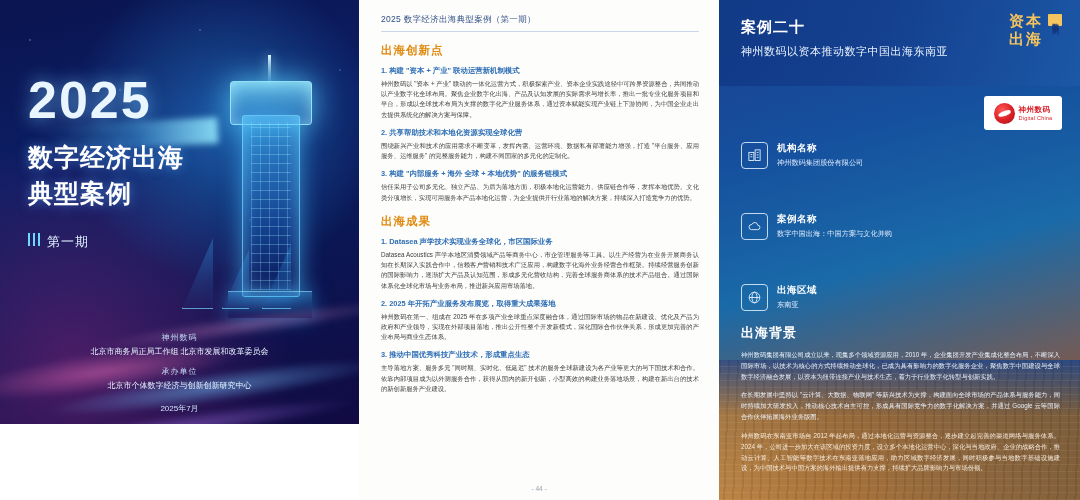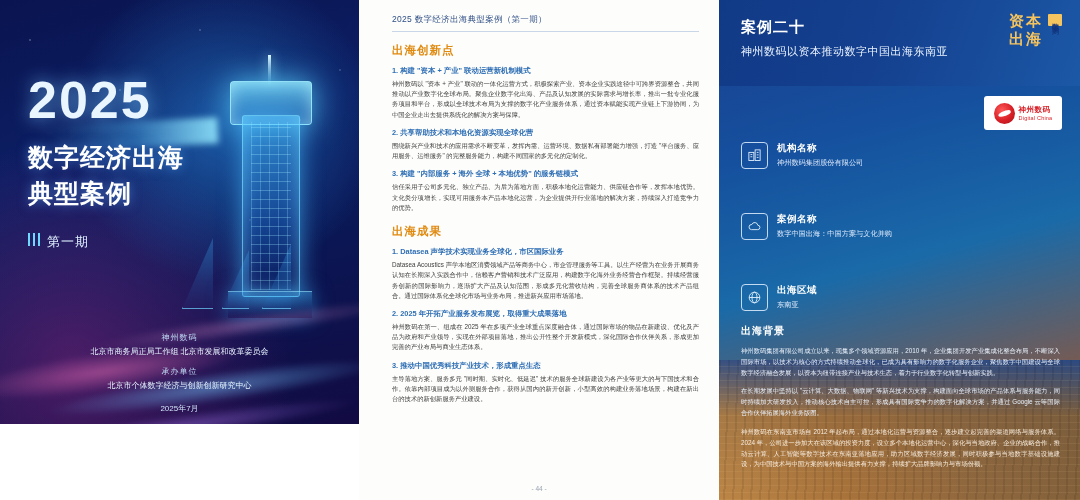--- a/index.html
+++ b/index.html
@@ -192,21 +192,21 @@
   .cf-gap { height: 9px; }
   .cf-date { font-size: 8px; margin-top: 12px; color: #cfe4f8; }
 
   
   .textpage {
     position: relative;
     width: 360px;
     height: 500px;
     flex: 0 0 360px;
     background: #fdfdfb;
-    padding: 14px 20px 0 33px;
+    padding: 14px 20px 0 22px;
     box-sizing: border-box;
   }
   .tp-header {
     font-size: 8.5px;
     color: #2f4f86;
     padding-bottom: 5px;
     border-bottom: 1px solid #c9d6e8;
     letter-spacing: 0.3px;
   }
   .sec-title {
@@ -375,21 +375,21 @@
     left: 4px; top: 8px;
     width: 13px; height: 5px;
     background: #ffffff;
     border-radius: 60% 40% 50% 50%;
     transform: rotate(-18deg);
   }
   .logo-txt .l1 { font-size: 7.5px; font-weight: bold; color: #d81f26; letter-spacing: 0.5px; }
   .logo-txt .l2 { font-size: 5.5px; color: #d81f26; letter-spacing: 0.2px; }
   .bg-title {
     margin-top: 4px;
-    font-size: 10px;
+    font-size: 13px;
     font-weight: bold;
     color: #ffffff;
     letter-spacing: 1px;
   }
   .bg-para {
     margin-top: 8px;
     font-size: 6.3px;
     color: #eaf1fb;
     line-height: 1.72;
     text-align: justify;

